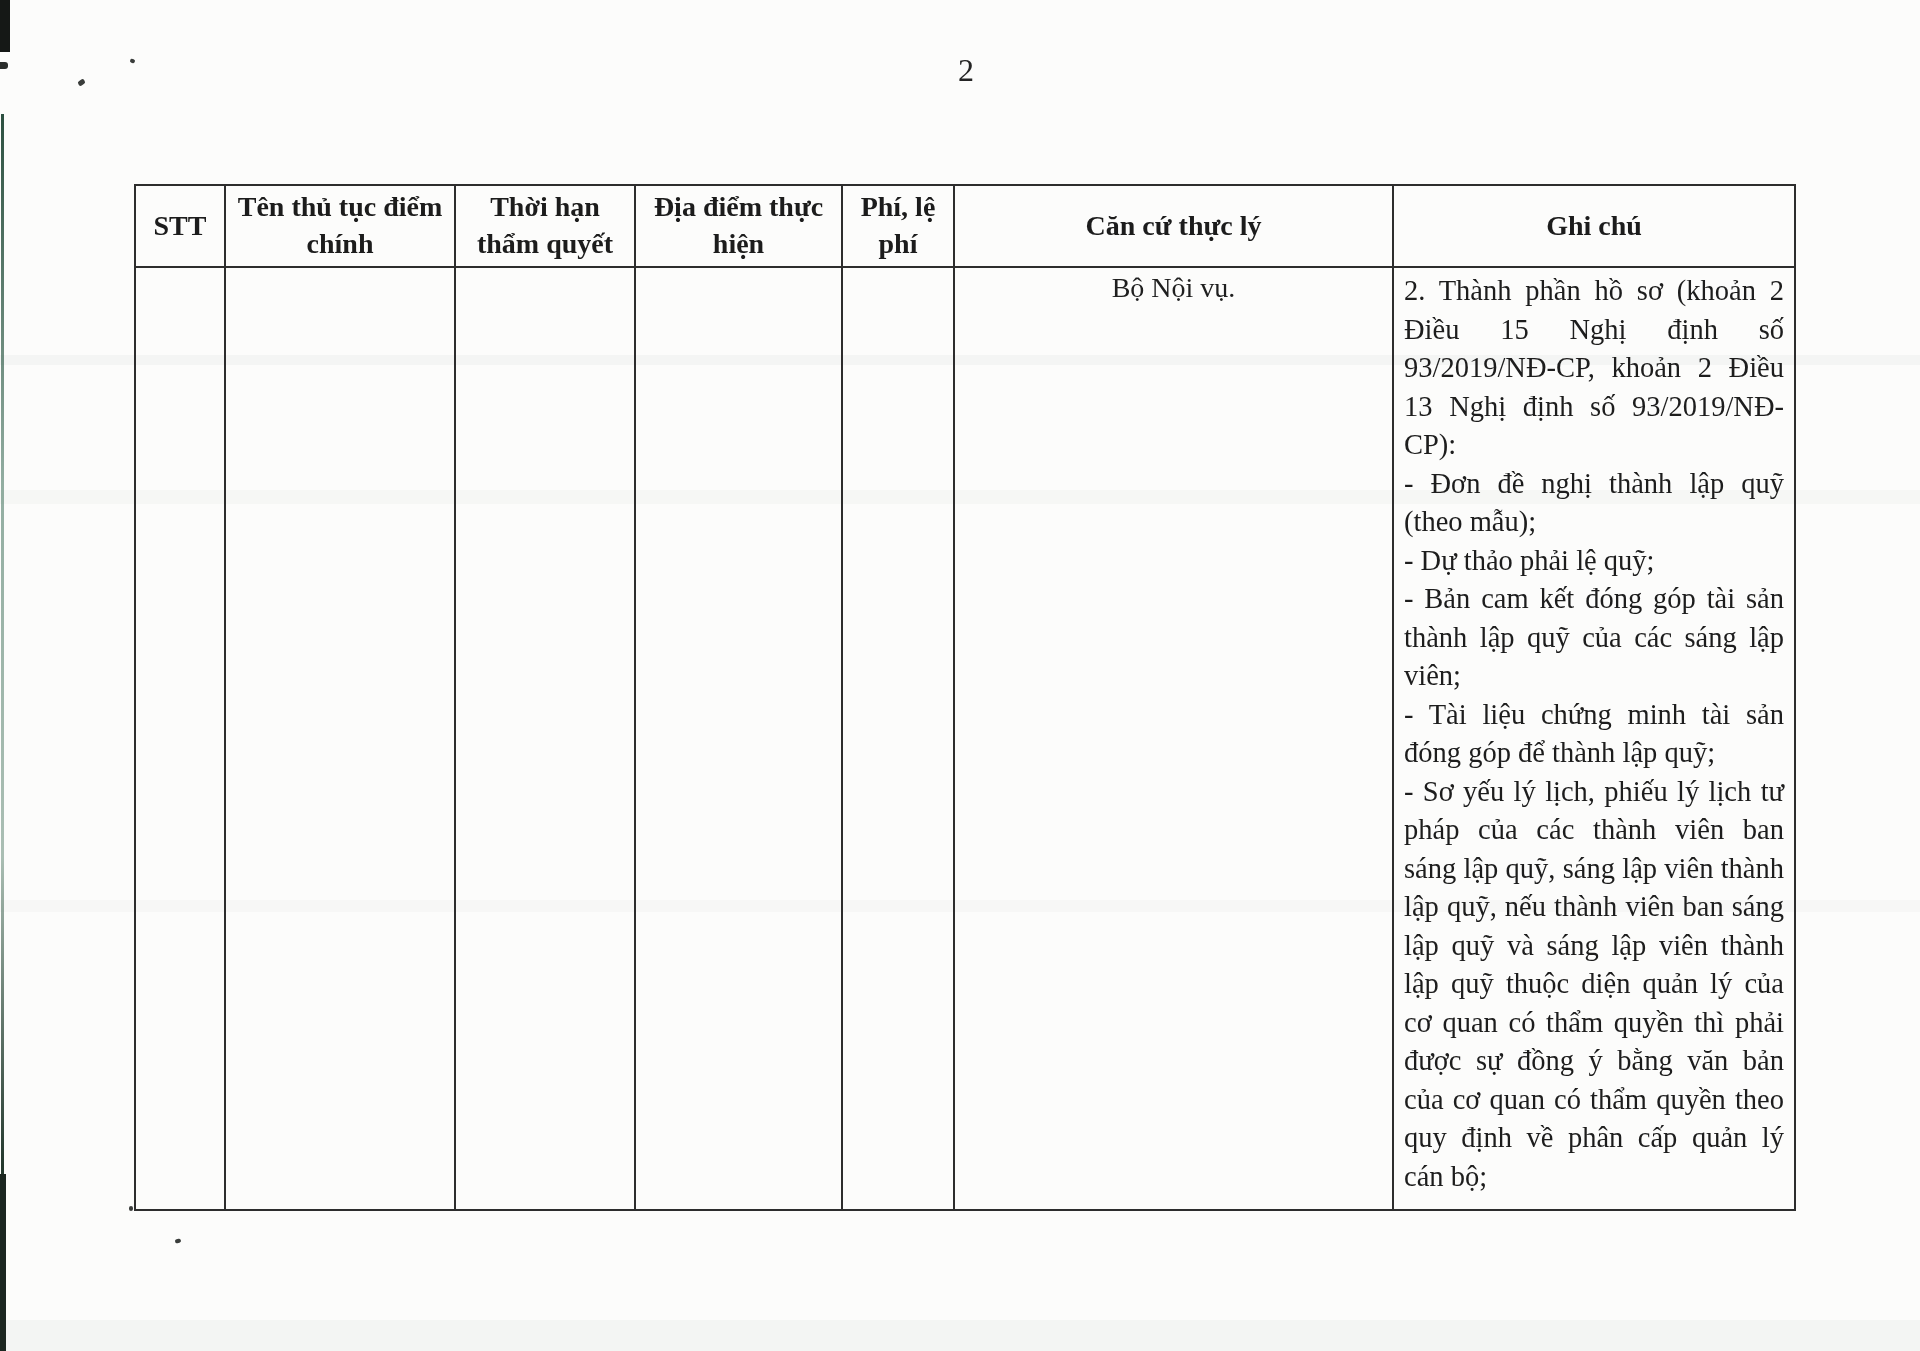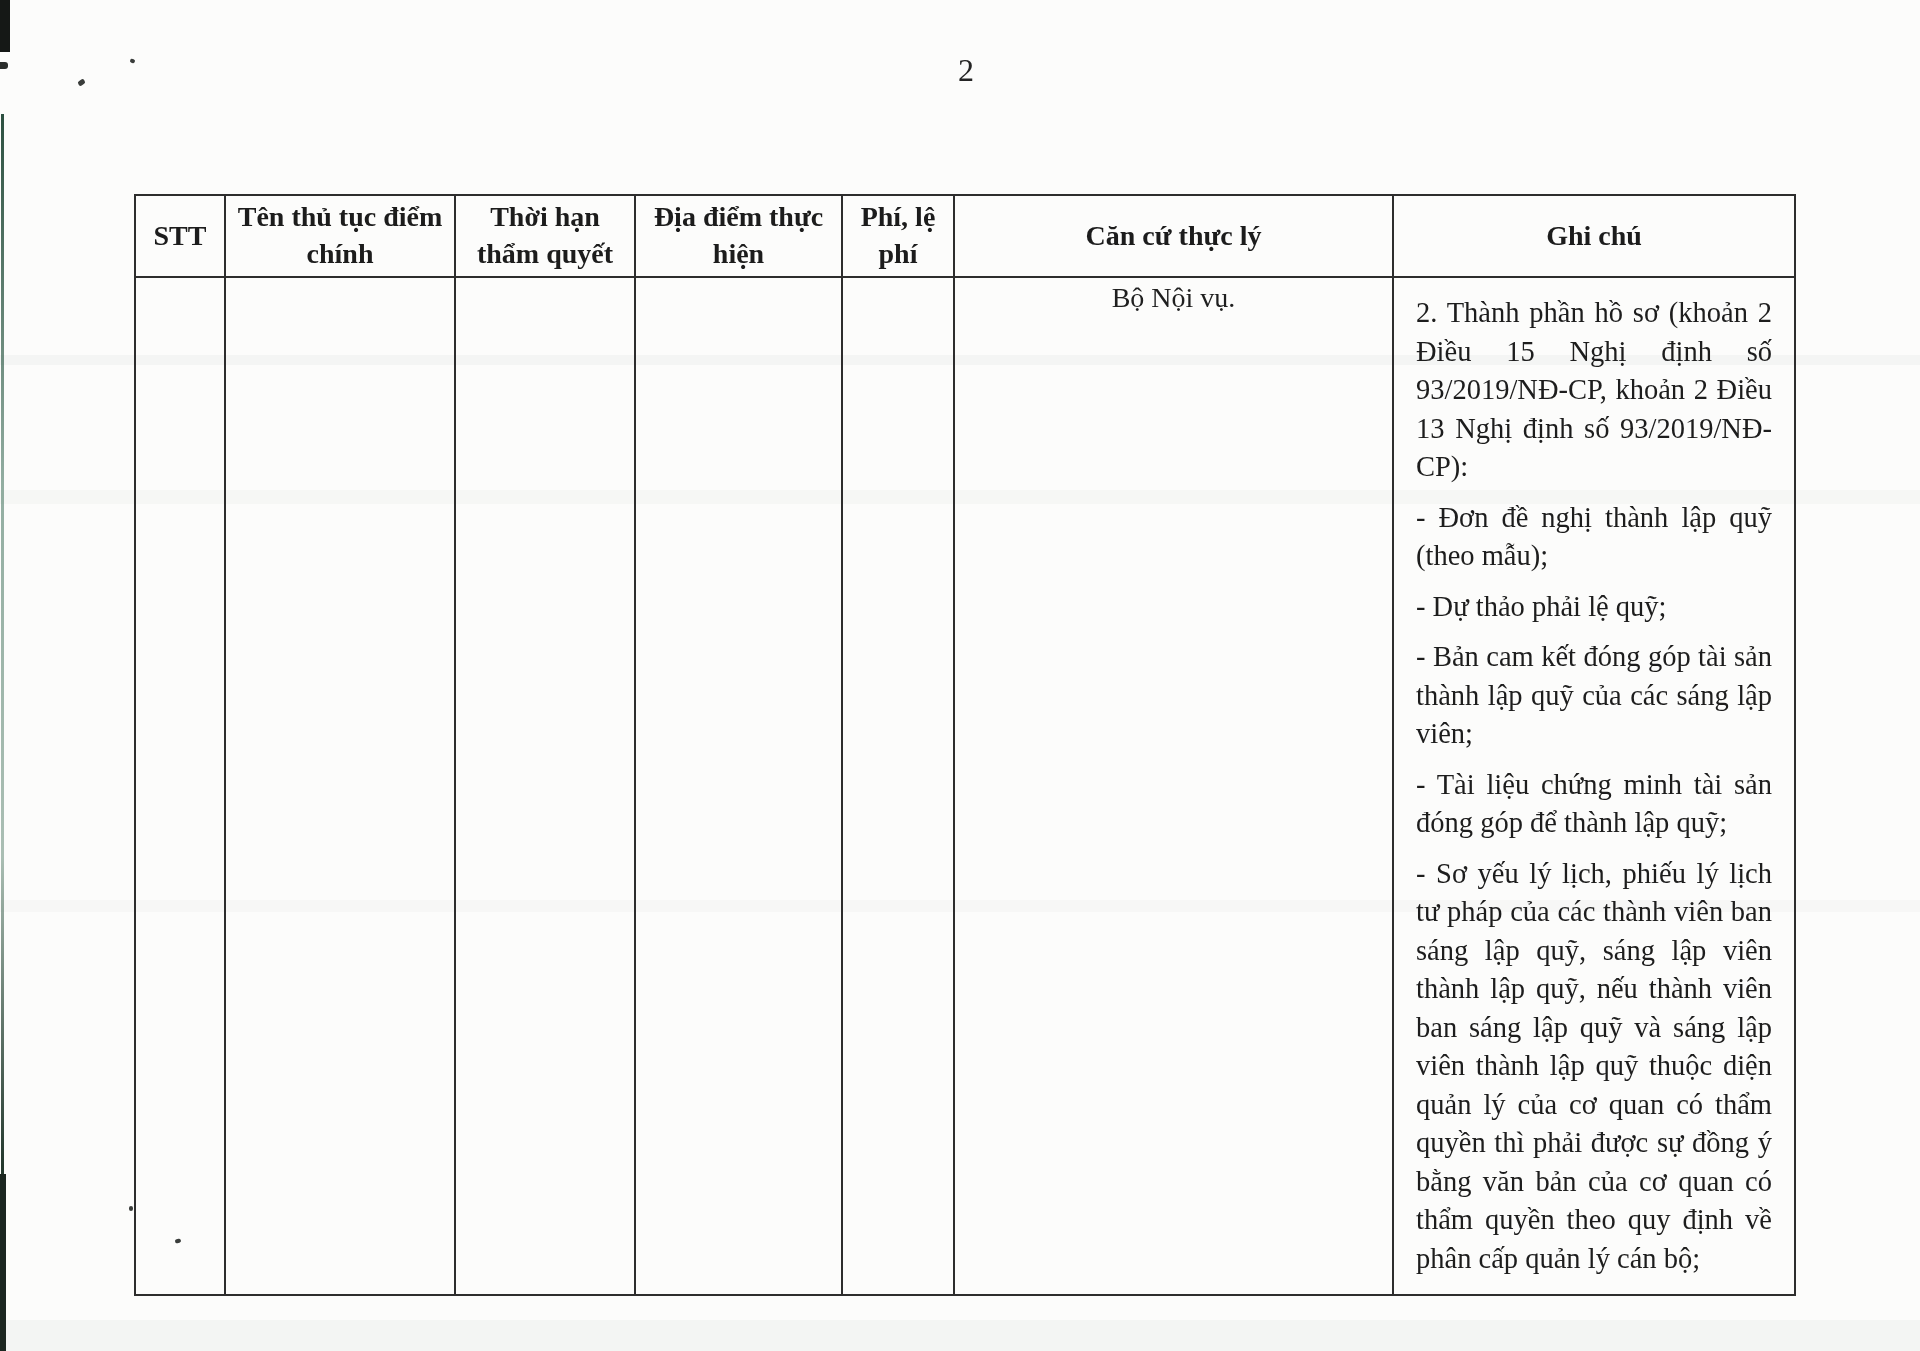--- a/index.html
+++ b/index.html
@@ -78,21 +78,21 @@
     left: 946px;
     width: 40px;
     text-align: center;
     font-size: 32px;
     color: #242424;
   }
 
   table.doc-table {
     position: absolute;
     left: 134px;
-    top: 194px;
+    top: 184px;
     width: 1660px;
     border-collapse: collapse;
     table-layout: fixed;
   }
   table.doc-table th,
   table.doc-table td {
     border: 2px solid #2d2d2d;
     vertical-align: top;
     overflow: hidden;
   }
@@ -113,21 +113,21 @@
   }
   td.cell-can-cu {
     padding-top: 8px;
     padding-left: 12px;
     text-align: center;
   }
   td.cell-ghi-chu {
     padding: 5px 14px 5px 11px;
   }
   td.cell-ghi-chu p {
-    margin: 12px;
+    margin: 0;
     text-align: justify;
     line-height: 38.5px;
     font-size: 28.5px;
     color: #1d1d1d;
   }
 </style>
 </head>
 <body>
 
 <div>

